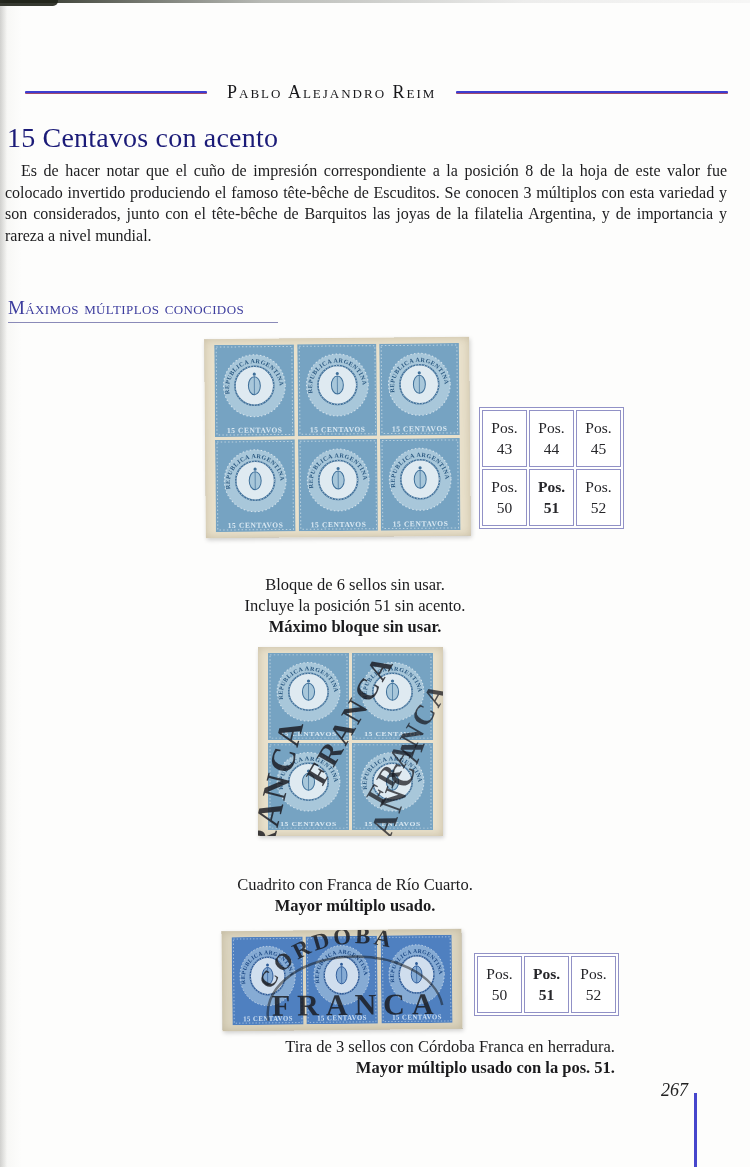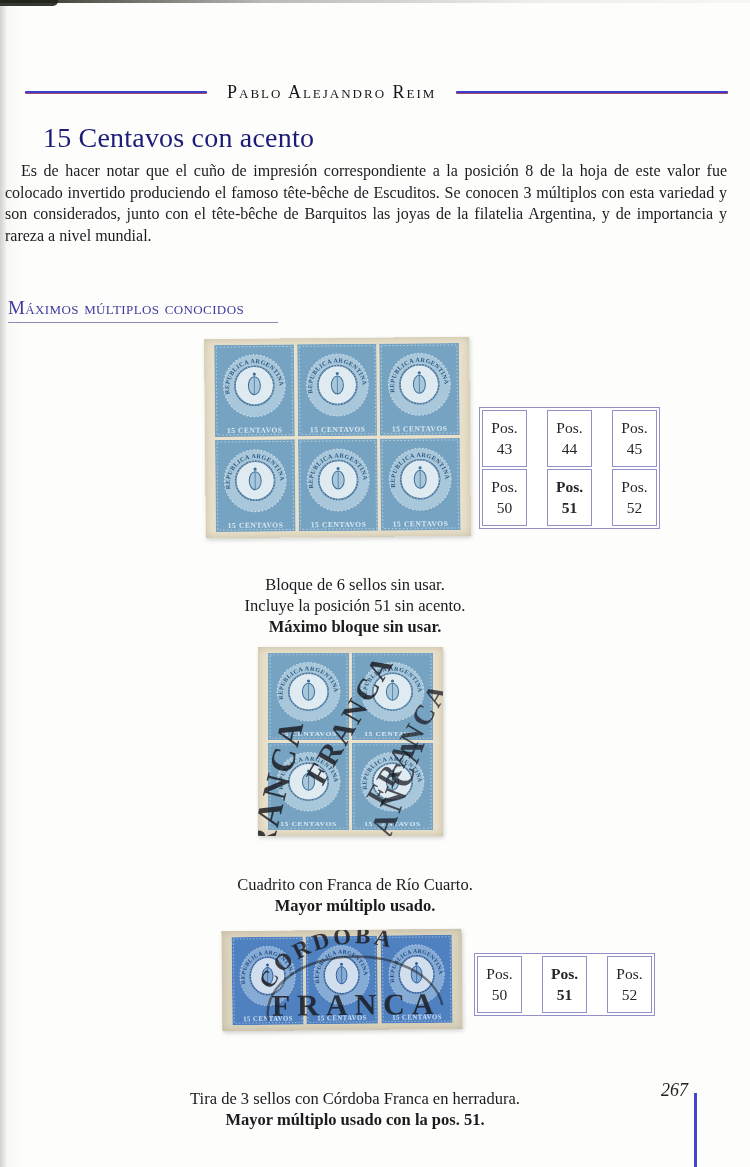--- a/index.html
+++ b/index.html
@@ -15,40 +15,40 @@
   .scan-left{position:absolute;left:0;top:0;bottom:0;width:7px;
     background:linear-gradient(90deg,rgba(60,60,55,.16),rgba(60,60,55,0));}
   
   .page-header{position:absolute;left:25px;right:22px;top:82px;display:flex;align-items:center;}
   .h-rule{height:3px;border-radius:1px;
     background:linear-gradient(#3d3dd0 0 55%, #a04a70 55% 100%);}
   .h-rule.left{width:182px;}
   .h-rule.right{flex:1;}
   .author{margin:0 20px;font-variant:small-caps;font-size:18px;letter-spacing:2px;color:#17171a;white-space:nowrap;}
   
-  .page-title{position:absolute;left:7px;top:122px;font-size:28px;color:#1b1b78;letter-spacing:0.2px;margin-left:36px;}
+  .page-title{position:absolute;left:7px;top:122px;font-size:28px;color:#1b1b78;letter-spacing:0.2px;}
   .body-text{position:absolute;left:5px;top:160px;width:722px;font-size:16px;line-height:21.5px;text-align:justify;}
   .body-text p{margin:0;}
   .body-text p.indented{text-indent:16px;}
   .section-heading{position:absolute;left:8px;top:297px;font-variant:small-caps;font-size:19px;
     color:#3d3d9e;letter-spacing:0.4px;border-bottom:1px solid #8a8ab8;padding:0 34px 3px 0;}
   
   .paper{position:absolute;background:#e9e1cc;overflow:hidden;
     box-shadow:inset 0 0 10px rgba(120,100,60,.28), 1px 2px 4px rgba(0,0,0,.18);}
   .paper.strip{background:#dcd5c0;}
   .stamp-grid{position:absolute;inset:6px 10px;display:grid;gap:3px;z-index:1;}
   .stamp-grid svg{width:100%;height:100%;display:block;}
   .cancel-rot{position:absolute;z-index:2;font-weight:bold;letter-spacing:3px;
     color:rgba(25,25,30,.82);white-space:nowrap;font-family:"Liberation Serif",serif;}
   .cancel-svg{position:absolute;inset:0;width:100%;height:100%;z-index:2;}
   .cancel-text{font-family:"Liberation Serif",serif;font-weight:bold;fill:rgba(25,25,28,.82);}
   
   .pos-table{position:absolute;border:1px solid #9191c6;background:#fff;padding:2px;
     display:flex;flex-direction:column;gap:2px;}
-  .pt-row{display:flex;gap:20px;}
+  .pt-row{display:flex;gap:2px;}
   .pt-cell{width:43px;height:55px;border:1px solid #9191c6;display:flex;flex-direction:column;
     align-items:center;justify-content:center;font-size:15.5px;line-height:1.3;color:#26262a;background:#fff;}
   .pt-cell.bold{font-weight:bold;}
   
   .caption{position:absolute;left:95px;width:520px;text-align:center;font-size:16.5px;line-height:21px;color:#1b1b1d;margin-top:31px;}
   .caption .bold{font-weight:bold;}
   
   .page-number{position:absolute;right:62px;top:1080px;font-style:italic;font-size:18px;color:#222;text-align:right;}
   .footer-rule{position:absolute;right:53px;bottom:0;width:3px;height:74px;background:#4646cc;}
 </style>
@@ -360,19 +360,19 @@
         <div>Pos.</div>
         <div>51</div>
       </div>
       <div class="pt-cell">
         <div>Pos.</div>
         <div>52</div>
       </div>
     </div>
   </div>
 
-<div class="caption" style="top:1057px;">
+<div class="caption" style="top:1005px;text-align:right;">
   <div>Tira de 3 sellos con Córdoba Franca en herradura.</div>
   <div class="bold">Mayor múltiplo usado con la pos. 51.</div>
 </div>
 
 <div class="page-number">267</div>
 <div class="footer-rule"></div>
 
 </body></html>

